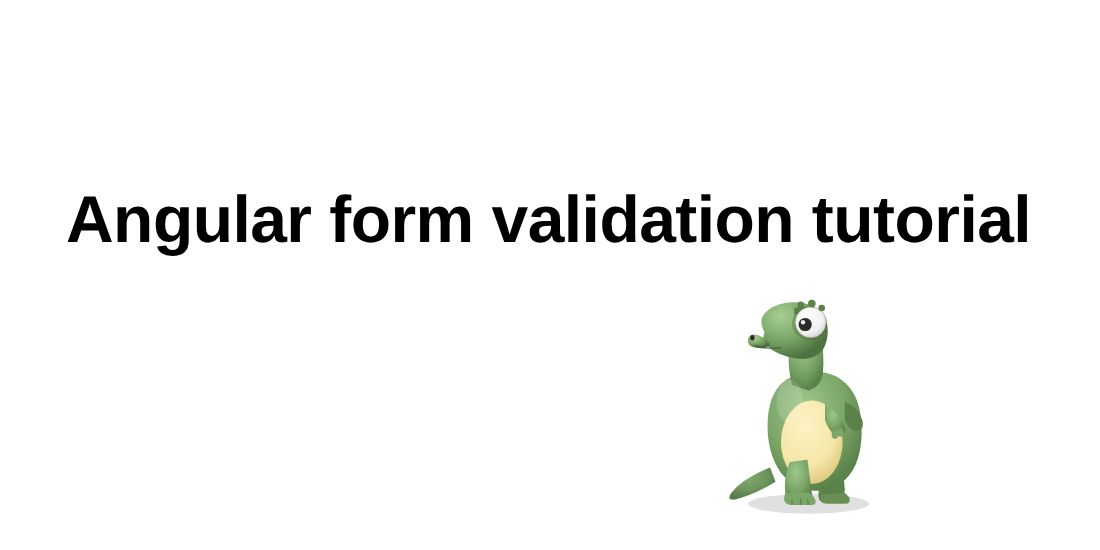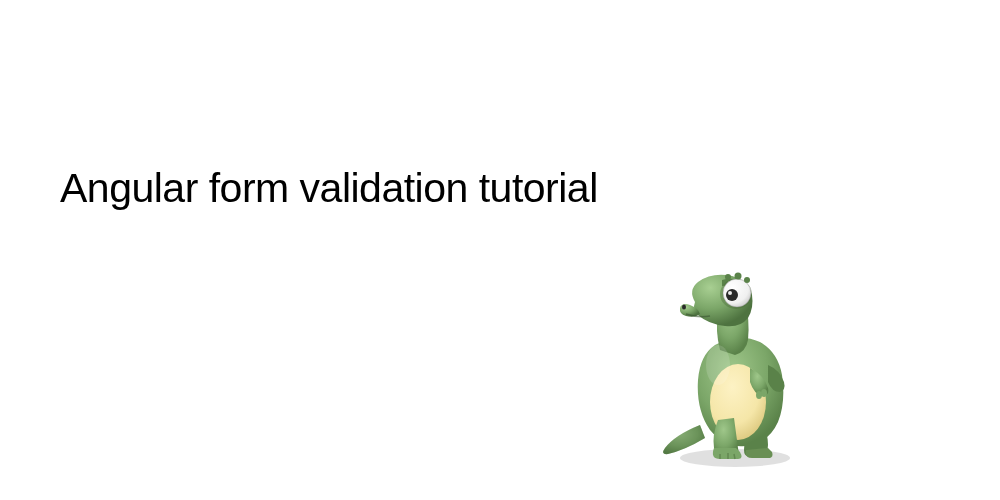--- a/index.html
+++ b/index.html
@@ -12,22 +12,22 @@
       height: 500px;
       background: #ffffff;
       font-family: -apple-system, BlinkMacSystemFont, "Helvetica Neue", Arial, sans-serif;
       position: relative;
       overflow: hidden;
     }
     .title {
       position: absolute;
       left: 60px;
       top: 165px;
-      font-size: 41px;
-      font-weight: 400;
+      font-size: 60px;
+      font-weight: 700;
       color: #000000;
       letter-spacing: -0.5px;
     }
     .dinosaur {
       position: absolute;
       left: 640px;
       top: 270px;
       width: 180px;
       height: 200px;
     }

